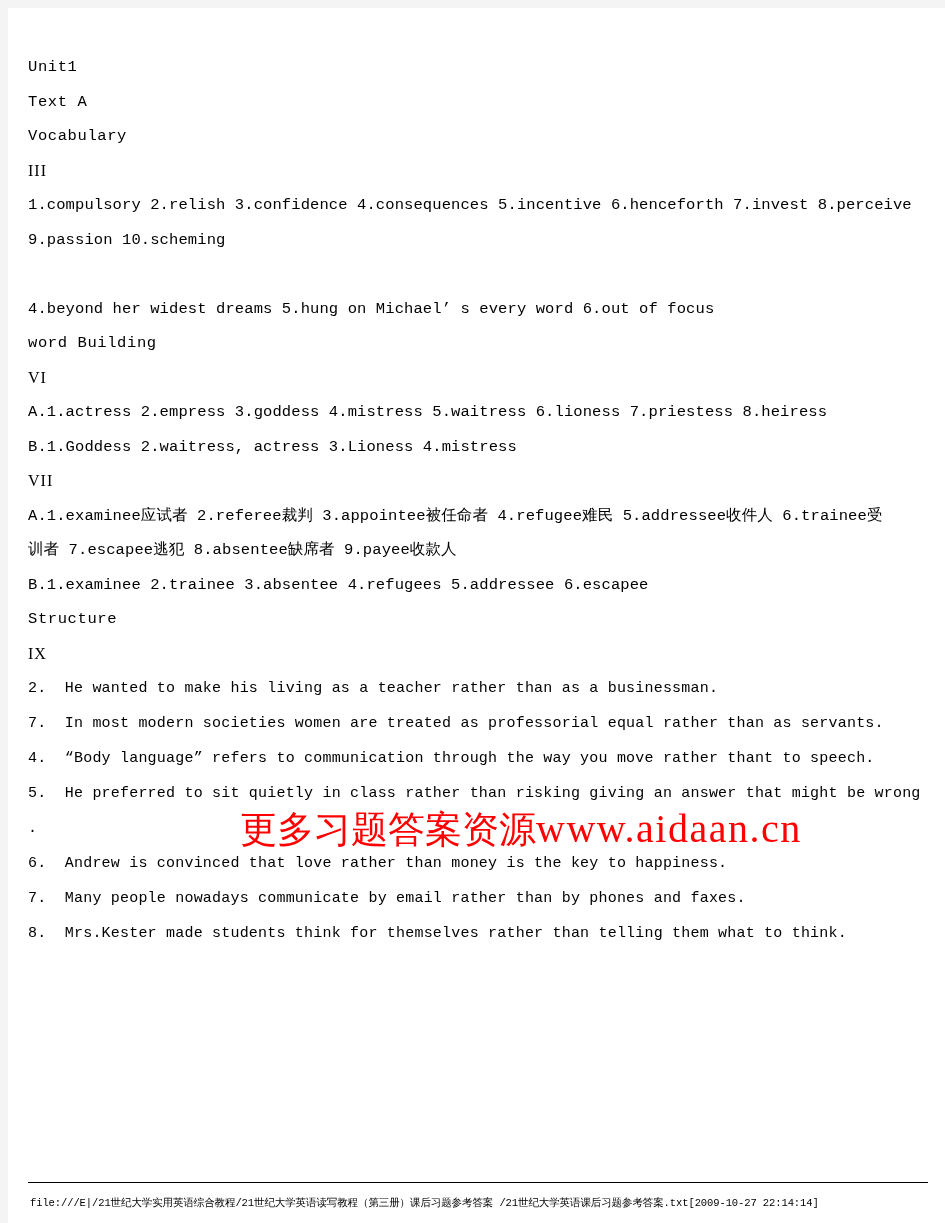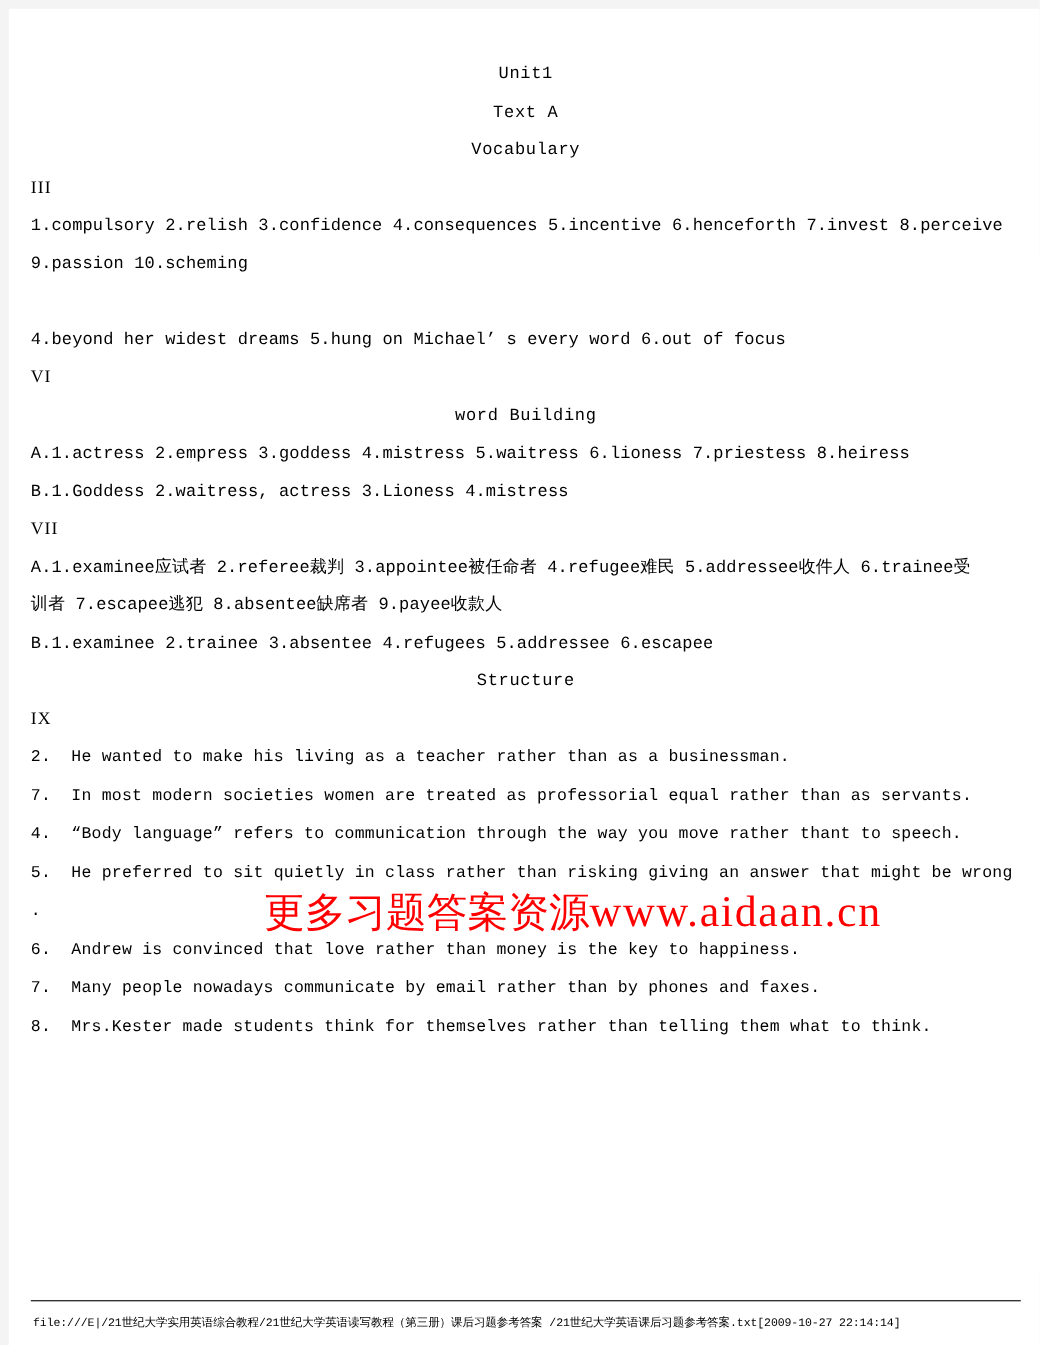--- a/index.html
+++ b/index.html
@@ -30,21 +30,20 @@
   }
   .line {
     font-size: 15.5px;
     line-height: 34.5px;
     color: #000000;
     white-space: pre-wrap;
     letter-spacing: 0.1px;
   }
   .line.heading {
     letter-spacing: 0.6px;
-    text-align: center;
   }
   .roman {
     font-family: "Liberation Serif", "DejaVu Serif", serif;
     font-size: 16px;
     letter-spacing: 1px;
   }
   .gap {
     height: 34.5px;
   }
   .struct-line {
@@ -110,22 +109,22 @@
     <div class="line heading">Vocabulary</div>
     <div class="line roman">III</div>
 
     <div class="line">1.compulsory 2.relish 3.confidence 4.consequences 5.incentive 6.henceforth 7.invest 8.perceive</div>
     <div class="line">9.passion 10.scheming</div>
 
     <div class="gap"></div>
 
     <div class="line">4.beyond her widest dreams 5.hung on Michael’ s every word 6.out of focus</div>
 
+    <div class="line heading">word Building</div>
     <div class="line roman">VI</div>
-    <div class="line heading">word Building</div>
 
     <div class="line">A.1.actress 2.empress 3.goddess 4.mistress 5.waitress 6.lioness 7.priestess 8.heiress</div>
     <div class="line">B.1.Goddess 2.waitress, actress 3.Lioness 4.mistress</div>
 
     <div class="line roman">VII</div>
 
     <div class="line">A.1.examinee应试者 2.referee裁判 3.appointee被任命者 4.refugee难民 5.addressee收件人 6.trainee受</div>
     <div class="line">训者 7.escapee逃犯 8.absentee缺席者 9.payee收款人</div>
     <div class="line">B.1.examinee 2.trainee 3.absentee 4.refugees 5.addressee 6.escapee</div>
 

